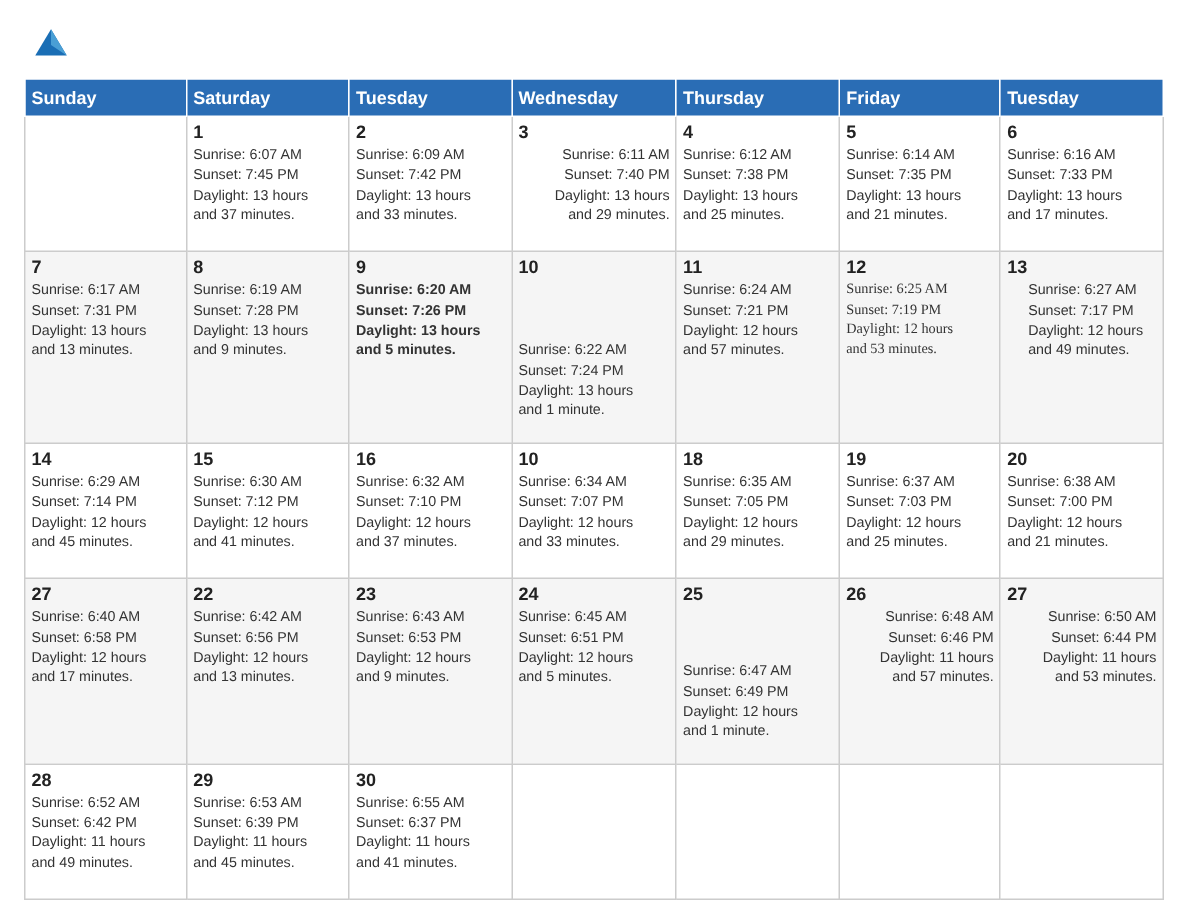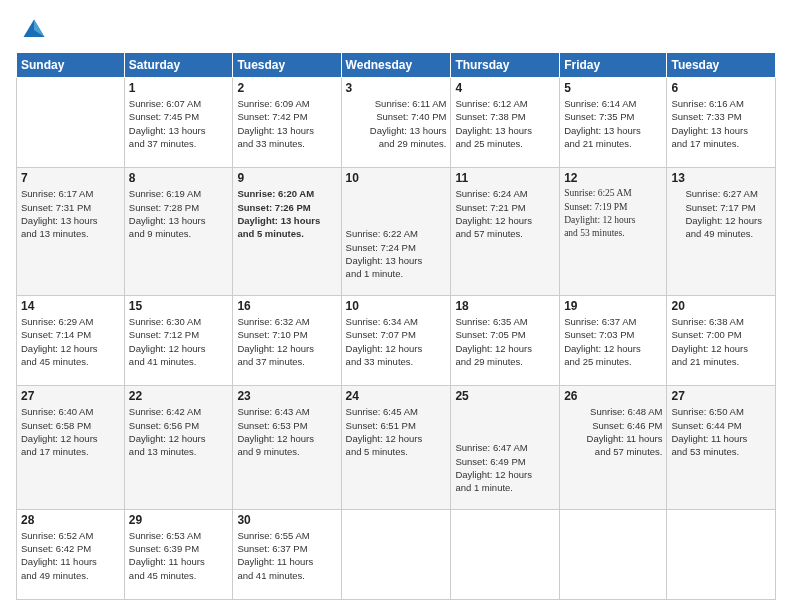--- a/index.html
+++ b/index.html
@@ -323,21 +323,21 @@
           </td>
           <td>
             <div class="day-number">26</div>
             <div class="day-info" style="white-space: pre-line; text-align: right;">Sunrise: 6:48 AM
 Sunset: 6:46 PM
 Daylight: 11 hours
 and 57 minutes.</div>
           </td>
           <td>
             <div class="day-number">27</div>
-            <div class="day-info" style="white-space: pre-line;">Sunrise: 6:50 AM
+            <div class="day-info" style="white-space: pre-line; text-align: right;">Sunrise: 6:50 AM
 Sunset: 6:44 PM
 Daylight: 11 hours
 and 53 minutes.</div>
           </td>
         </tr>
         <tr>
           <td>
             <div class="day-number">28</div>
             <div class="day-info" style="white-space: pre-line;">Sunrise: 6:52 AM
 Sunset: 6:42 PM

